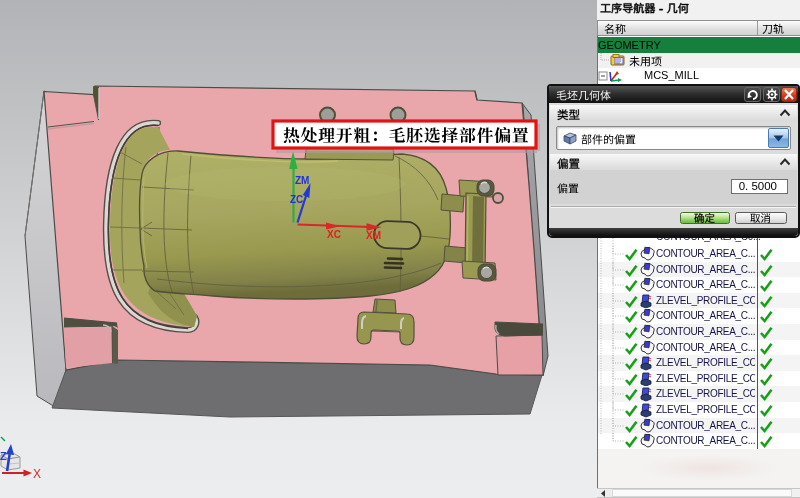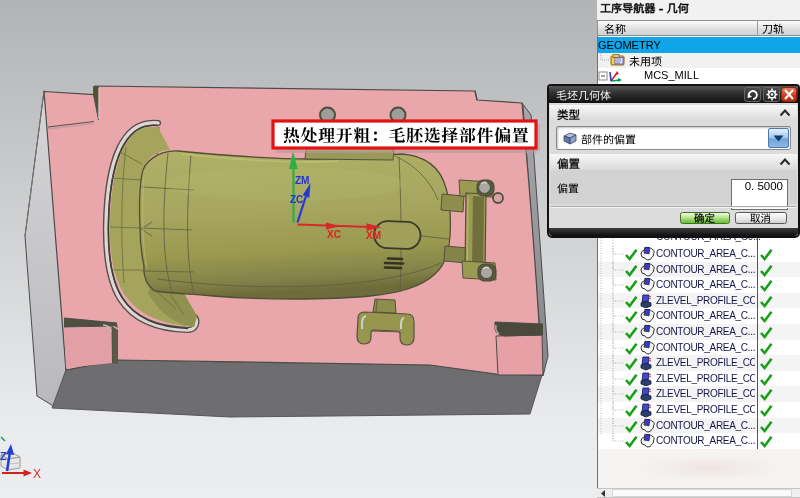--- a/index.html
+++ b/index.html
@@ -151,21 +151,21 @@
     </svg>
 <div style="position:absolute;left:597px;top:20px;width:203px;height:16px;background:linear-gradient(#fdfdfd,#dedede 60%,#d2d2d2);border:1px solid #8f8f8f;border-right:none;box-sizing:border-box"></div>
 <svg style="position:absolute;left:604px;top:22px" width="30" height="14">
       <path d="M2.9 5.2C3.5 5.6 4.1 6.1 4.6 6.5C3.3 7.2 1.9 7.7 0.5 8C0.7 8.2 0.9 8.5 0.9 8.8C1.6 8.6 2.2 8.4 2.8 8.2L2.8 11.9L3.6 11.9L3.6 11.3L8.5 11.3L8.5 11.9L9.3 11.9L9.3 7.3L5 7.3C6.8 6.3 8.4 4.9 9.3 3.2L8.7 2.8L8.6 2.9L4.7 2.9C5 2.6 5.2 2.2 5.4 1.9L4.5 1.7C3.8 2.8 2.6 4 0.8 4.9C1 5 1.2 5.3 1.3 5.5C2.4 5 3.3 4.3 4 3.6L8.1 3.6C7.4 4.6 6.5 5.4 5.4 6.1C4.8 5.7 4.1 5.1 3.5 4.7ZM8.5 10.5L3.6 10.5L3.6 8L8.5 8ZM16.6 6.1C16.4 7.4 15.9 8.8 15.3 9.7C15.5 9.8 15.8 10 16 10.1C16.6 9.2 17.1 7.7 17.4 6.2ZM19.6 6.2C20.1 7.4 20.5 9 20.7 10L21.5 9.8C21.3 8.7 20.8 7.2 20.3 5.9ZM16.9 1.8C16.6 3.2 16.1 4.6 15.5 5.5L15.5 4.9L14.1 4.9L14.1 3C14.6 2.8 15.1 2.7 15.5 2.5L15 1.9C14.2 2.2 12.8 2.5 11.7 2.7C11.8 2.9 11.9 3.2 11.9 3.4C12.4 3.3 12.8 3.2 13.3 3.1L13.3 4.9L11.6 4.9L11.6 5.7L13.2 5.7C12.8 7 12 8.4 11.4 9.2C11.5 9.3 11.7 9.7 11.8 9.9C12.3 9.2 12.9 8.1 13.3 7L13.3 11.9L14.1 11.9L14.1 6.9C14.4 7.4 14.8 8 15 8.3L15.5 7.7C15.3 7.4 14.4 6.4 14.1 6.1L14.1 5.7L15.4 5.7L15.3 5.8C15.5 5.9 15.9 6.1 16 6.2C16.4 5.6 16.8 4.8 17.1 4L18.2 4L18.2 10.9C18.2 11 18.1 11.1 18 11.1C17.9 11.1 17.4 11.1 16.9 11.1C17 11.3 17.1 11.6 17.1 11.8C17.8 11.8 18.3 11.8 18.6 11.7C18.9 11.6 19 11.3 19 10.9L19 4L20.5 4C20.3 4.4 20.1 4.8 19.9 5.2L20.6 5.4C20.9 4.8 21.3 4 21.5 3.3L21 3.2L20.9 3.2L17.3 3.2C17.4 2.8 17.6 2.4 17.6 1.9Z" fill="#000"></path>
     </svg>
 <svg style="position:absolute;left:762px;top:22px" width="30" height="14">
       <path d="M0.9 2.9L0.9 3.8L4.3 3.8C4.2 6.4 3.8 9.7 0.5 11.2C0.7 11.4 1 11.7 1.1 11.9C4.6 10.2 5.1 6.7 5.2 3.8L9.1 3.8C8.9 8.5 8.7 10.3 8.4 10.7C8.2 10.9 8.1 10.9 7.9 10.9C7.6 10.9 6.8 10.9 6 10.8C6.2 11.1 6.3 11.5 6.3 11.7C7 11.8 7.8 11.8 8.2 11.8C8.6 11.7 8.9 11.6 9.2 11.3C9.6 10.7 9.8 8.8 10 3.4C10 3.3 10 2.9 10 2.9ZM11.9 7.4C12 7.3 12.3 7.2 12.7 7.2L13.9 7.2L13.9 8.7L11.4 9.2L11.6 10L13.9 9.5L13.9 11.8L14.7 11.8L14.7 9.4L16.1 9.1L16.1 8.3L14.7 8.6L14.7 7.2L16 7.2L16 6.5L14.7 6.5L14.7 4.8L13.9 4.8L13.9 6.5L12.7 6.5C13 5.7 13.4 4.8 13.7 3.9L16 3.9L16 3.1L13.9 3.1C14 2.7 14.1 2.3 14.2 1.9L13.4 1.7C13.3 2.2 13.2 2.6 13.1 3.1L11.5 3.1L11.5 3.9L12.8 3.9C12.6 4.7 12.3 5.4 12.2 5.7C12 6.2 11.8 6.5 11.6 6.6C11.7 6.8 11.8 7.2 11.9 7.4ZM16.2 4.1L16.2 4.9L17.5 4.9C17.4 6.8 17.2 9.4 15.7 11.4C15.9 11.5 16.1 11.8 16.3 11.9C17.9 9.7 18.2 7 18.2 4.9L19.4 4.9L19.4 10.6C19.4 11.4 19.7 11.6 20.3 11.6L20.7 11.6C21.4 11.6 21.5 11.2 21.6 9.7C21.4 9.7 21.1 9.5 20.9 9.4C20.9 10.6 20.9 10.9 20.7 10.9L20.4 10.9C20.3 10.9 20.2 10.9 20.2 10.6L20.2 4.1L18.2 4.1L18.2 1.8L17.5 1.8L17.5 4.1Z" fill="#000"></path>
     </svg>
 <div style="position:absolute;left:757px;top:21px;width:1px;height:15px;background:#9a9a9a"></div>
 <div style="position:absolute;left:597px;top:36px;width:203px;height:452px;background:#fff;border-left:1px solid #707070;box-sizing:border-box"></div>
-<div style="position:absolute;left:598px;top:37px;width:202px;height:20px;background:#0ea5e9;font:11px 'Liberation Sans';color:#000;line-height:16px">GEOMETRY</div>
+<div style="position:absolute;left:598px;top:37px;width:202px;height:20px;background:#15803d;font:11px 'Liberation Sans';color:#000;line-height:16px">GEOMETRY</div>
 <div style="position:absolute;left:598px;top:53px;width:202px;height:15px;background:#f1f1f1"></div>
 <svg style="position:absolute;left:598px;top:53px" width="60" height="15">
       <path d="M3,0 V7 H12" stroke="#aaa" stroke-width="1" stroke-dasharray="1,1" fill="none"></path>
       <rect x="13" y="3" width="13" height="9" rx="1" fill="#f4c84a" stroke="#8a6a1a"></rect>
       <rect x="15" y="1.5" width="6" height="3" fill="#f4c84a" stroke="#8a6a1a" stroke-width="0.8"></rect>
       <rect x="17" y="4.5" width="8" height="6.5" fill="#e8e8ff" stroke="#5555aa" stroke-width="0.8"></rect>
       <path d="M18,6 h5 M18,8 h5 M18,10 h4" stroke="#5555aa" stroke-width="0.7"></path>
     </svg>
 <svg style="position:absolute;left:629px;top:54px" width="40" height="14">
       <path d="M5 2.3L5 4.1L1.5 4.1L1.5 4.9L5 4.9L5 6.8L0.7 6.8L0.7 7.6L4.6 7.6C3.6 9 1.9 10.4 0.4 11.1C0.6 11.2 0.8 11.6 1 11.8C2.4 11 4 9.7 5 8.2L5 12.4L5.9 12.4L5.9 8.2C7 9.7 8.6 11 10 11.8C10.2 11.6 10.4 11.2 10.6 11.1C9.1 10.4 7.4 9 6.4 7.6L10.4 7.6L10.4 6.8L5.9 6.8L5.9 4.9L9.6 4.9L9.6 4.1L5.9 4.1L5.9 2.3ZM12.7 3L12.7 7C12.7 8.6 12.6 10.5 11.4 11.9C11.5 12 11.9 12.3 12 12.4C12.8 11.5 13.2 10.2 13.4 9L16.1 9L16.1 12.3L17 12.3L17 9L19.9 9L19.9 11.3C19.9 11.5 19.9 11.5 19.6 11.5C19.4 11.5 18.7 11.6 17.9 11.5C18 11.7 18.2 12.1 18.2 12.3C19.2 12.3 19.9 12.3 20.3 12.2C20.6 12.1 20.8 11.8 20.8 11.3L20.8 3ZM13.5 3.8L16.1 3.8L16.1 5.6L13.5 5.6ZM19.9 3.8L19.9 5.6L17 5.6L17 3.8ZM13.5 6.4L16.1 6.4L16.1 8.2L13.5 8.2C13.5 7.8 13.5 7.4 13.5 7ZM19.9 6.4L19.9 8.2L17 8.2L17 6.4ZM28.8 6L28.8 8.3C28.8 9.5 28.5 10.9 25.5 11.7C25.7 11.9 25.9 12.2 26 12.3C29.1 11.4 29.6 9.8 29.6 8.3L29.6 6ZM29.6 10.5C30.4 11 31.5 11.8 32 12.4L32.6 11.8C32 11.3 30.9 10.5 30.1 10ZM22.3 9.5L22.5 10.3C23.5 10 24.9 9.5 26.2 9.1L26.1 8.4L24.7 8.8L24.7 4.4L26 4.4L26 3.6L22.5 3.6L22.5 4.4L23.9 4.4L23.9 9ZM26.6 4.6L26.6 9.8L27.4 9.8L27.4 5.4L31 5.4L31 9.8L31.8 9.8L31.8 4.6L29.2 4.6C29.4 4.3 29.5 3.9 29.7 3.5L32.5 3.5L32.5 2.7L26.2 2.7L26.2 3.5L28.7 3.5C28.6 3.9 28.5 4.3 28.4 4.6Z" fill="#000"></path>
@@ -481,21 +481,21 @@
 <svg style="position:absolute;left:557px;top:156px" width="30" height="15">
       <path d="M4.1 3.6L4.1 6C4.1 7.7 4 10.4 3.2 12.3C3.4 12.4 3.8 12.7 3.9 12.8C4.7 10.9 4.9 8.3 4.9 6.4L10.5 6.4L10.5 3.6L7.9 3.6C7.8 3.2 7.5 2.7 7.3 2.3L6.5 2.5C6.7 2.8 6.9 3.2 7 3.6ZM3.2 2.4C2.6 4.1 1.5 5.9 0.3 7C0.5 7.2 0.7 7.6 0.8 7.8C1.2 7.4 1.6 6.9 2 6.4L2 12.9L2.8 12.9L2.8 5.1C3.3 4.3 3.7 3.5 4 2.6ZM4.9 4.3L9.7 4.3L9.7 5.7L4.9 5.7ZM10 7.8L10 9.6L8.9 9.6L8.9 7.8ZM5.1 7.2L5.1 12.9L5.8 12.9L5.8 10.3L6.7 10.3L6.7 12.6L7.3 12.6L7.3 10.3L8.3 10.3L8.3 12.5L8.9 12.5L8.9 10.3L10 10.3L10 12C10 12.1 10 12.2 9.9 12.2C9.8 12.2 9.5 12.2 9.1 12.2C9.2 12.4 9.3 12.7 9.3 12.8C9.9 12.8 10.2 12.8 10.4 12.7C10.6 12.6 10.7 12.4 10.7 12L10.7 7.2ZM5.8 9.6L5.8 7.8L6.7 7.8L6.7 9.6ZM7.3 7.8L8.3 7.8L8.3 9.6L7.3 9.6ZM19 3.4L20.9 3.4L20.9 4.4L19 4.4ZM16.3 3.4L18.2 3.4L18.2 4.4L16.3 4.4ZM13.7 3.4L15.5 3.4L15.5 4.4L13.7 4.4ZM13.7 7.1L13.7 11.9L12.2 11.9L12.2 12.6L22.4 12.6L22.4 11.9L20.8 11.9L20.8 7.1L17.2 7.1L17.4 6.4L22.1 6.4L22.1 5.7L17.5 5.7L17.6 5.1L21.8 5.1L21.8 2.8L12.8 2.8L12.8 5.1L16.7 5.1L16.6 5.7L12.3 5.7L12.3 6.4L16.5 6.4L16.4 7.1ZM14.5 11.9L14.5 11.2L19.9 11.2L19.9 11.9ZM14.5 8.8L19.9 8.8L19.9 9.5L14.5 9.5ZM14.5 8.3L14.5 7.7L19.9 7.7L19.9 8.3ZM14.5 10L19.9 10L19.9 10.7L14.5 10.7Z" fill="#000" stroke="#000" stroke-width="0.3"></path>
     </svg>
 <svg style="position:absolute;left:779px;top:157px" width="13" height="10">
       <path d="M1.5,7.5 L6,2.5 L10.5,7.5" stroke="#2a2a2a" stroke-width="2" fill="none"></path>
     </svg>
 <div style="position:absolute;left:550px;top:170px;width:247px;height:34px;background:#d2d2d2"></div>
 <svg style="position:absolute;left:557px;top:181px" width="30" height="14">
       <path d="M3.9 3.4L3.9 5.7C3.9 7.4 3.9 9.9 3.1 11.8C3.3 11.9 3.6 12.1 3.8 12.3C4.5 10.5 4.7 7.9 4.7 6.1L10.1 6.1L10.1 3.4L7.6 3.4C7.4 3.1 7.2 2.6 7 2.2L6.2 2.4C6.4 2.7 6.6 3.1 6.7 3.4ZM3.1 2.3C2.5 4 1.4 5.6 0.3 6.7C0.5 6.9 0.7 7.3 0.8 7.5C1.2 7.1 1.6 6.6 1.9 6.1L1.9 12.4L2.7 12.4L2.7 4.9C3.1 4.2 3.5 3.4 3.8 2.5ZM4.7 4.2L9.2 4.2L9.2 5.4L4.7 5.4ZM9.6 7.5L9.6 9.2L8.5 9.2L8.5 7.5ZM4.8 6.9L4.8 12.3L5.5 12.3L5.5 9.8L6.4 9.8L6.4 12L7 12L7 9.8L8 9.8L8 12L8.5 12L8.5 9.8L9.6 9.8L9.6 11.5C9.6 11.6 9.5 11.7 9.4 11.7C9.3 11.7 9.1 11.7 8.7 11.7C8.8 11.8 8.9 12.1 8.9 12.3C9.4 12.3 9.7 12.3 10 12.2C10.2 12.1 10.2 11.9 10.2 11.5L10.2 6.9ZM5.5 9.2L5.5 7.5L6.4 7.5L6.4 9.2ZM7 7.5L8 7.5L8 9.2L7 9.2ZM18.2 3.3L20 3.3L20 4.3L18.2 4.3ZM15.6 3.3L17.4 3.3L17.4 4.3L15.6 4.3ZM13.1 3.3L14.8 3.3L14.8 4.3L13.1 4.3ZM13.1 6.8L13.1 11.4L11.6 11.4L11.6 12.1L21.4 12.1L21.4 11.4L19.9 11.4L19.9 6.8L16.4 6.8L16.6 6.2L21.1 6.2L21.1 5.5L16.7 5.5L16.8 4.9L20.8 4.9L20.8 2.7L12.3 2.7L12.3 4.9L16 4.9L15.9 5.5L11.7 5.5L11.7 6.2L15.8 6.2L15.7 6.8ZM13.9 11.4L13.9 10.8L19.1 10.8L19.1 11.4ZM13.9 8.5L19.1 8.5L19.1 9.1L13.9 9.1ZM13.9 8L13.9 7.4L19.1 7.4L19.1 8ZM13.9 9.6L19.1 9.6L19.1 10.3L13.9 10.3Z" fill="#000"></path>
     </svg>
-<div style="position:absolute;left:731px;top:179px;width:57px;height:31px;background:#fff;border:1px solid #707070;box-sizing:border-box;font:11.5px 'Liberation Sans';color:#000;text-align:right;line-height:13px;padding-right:4px">0. 5000</div>
+<div style="position:absolute;left:731px;top:179px;width:57px;height:15px;background:#fff;border:1px solid #707070;box-sizing:border-box;font:11.5px 'Liberation Sans';color:#000;text-align:right;line-height:13px;padding-right:10px">0. 5000</div>
 <div style="position:absolute;left:551px;top:206px;width:245px;height:1px;background:#aaa"></div>
 <div style="position:absolute;left:551px;top:207px;width:245px;height:1px;background:#f5f5f5"></div>
 <div style="position:absolute;left:680px;top:211.5px;width:50px;height:12.5px;background:linear-gradient(#f0fae8,#b8e391 45%,#7ecb52 80%,#6bbf41);border:1.2px solid #41701f;border-radius:2.5px;box-sizing:border-box"></div>
 <svg style="position:absolute;left:694px;top:211.5px" width="24" height="13">
       <path d="M5.8 1.1C5.3 2.4 4.6 3.7 3.7 4.5C3.8 4.6 4 4.9 4.1 5.1C4.3 4.9 4.5 4.7 4.7 4.5L4.7 6.7C4.7 7.8 4.5 9.3 3.5 10.4C3.7 10.5 4 10.7 4.1 10.9C4.8 10.1 5.1 9.2 5.3 8.3L6.8 8.3L6.8 10.5L7.5 10.5L7.5 8.3L9 8.3L9 9.9C9 10 8.9 10.1 8.8 10.1C8.7 10.1 8.3 10.1 7.8 10.1C7.9 10.3 8 10.6 8 10.8C8.7 10.8 9.1 10.7 9.4 10.6C9.6 10.5 9.7 10.3 9.7 9.9L9.7 3.9L7.8 3.9C8.2 3.4 8.6 2.8 8.8 2.4L8.3 2L8.2 2.1L6.2 2.1C6.3 1.8 6.4 1.6 6.5 1.3ZM6.8 7.6L5.4 7.6C5.4 7.3 5.4 7 5.4 6.7L5.4 6.3L6.8 6.3ZM7.5 7.6L7.5 6.3L9 6.3L9 7.6ZM6.8 5.7L5.4 5.7L5.4 4.5L6.8 4.5ZM7.5 5.7L7.5 4.5L9 4.5L9 5.7ZM5.2 3.9L5.2 3.9C5.4 3.5 5.7 3.1 5.9 2.7L7.8 2.7C7.5 3.1 7.2 3.5 7 3.9ZM0.6 1.7L0.6 2.5L1.8 2.5C1.6 4.1 1.1 5.5 0.4 6.6C0.5 6.8 0.7 7.2 0.7 7.4C0.9 7.2 1.1 6.9 1.3 6.6L1.3 10.4L2 10.4L2 9.5L3.8 9.5L3.8 5L2 5C2.2 4.2 2.4 3.3 2.6 2.5L4.1 2.5L4.1 1.7ZM2 5.7L3.1 5.7L3.1 8.8L2 8.8ZM12.9 6C12.6 7.9 12.1 9.4 10.9 10.3C11.1 10.5 11.4 10.7 11.5 10.9C12.2 10.3 12.7 9.5 13.1 8.5C14.1 10.3 15.6 10.7 17.8 10.7L20.3 10.7C20.3 10.4 20.5 10.1 20.6 9.9C20.1 9.9 18.3 9.9 17.9 9.9C17.3 9.9 16.7 9.9 16.1 9.8L16.1 7.6L19.3 7.6L19.3 6.9L16.1 6.9L16.1 5.2L18.8 5.2L18.8 4.4L12.7 4.4L12.7 5.2L15.3 5.2L15.3 9.5C14.5 9.2 13.8 8.6 13.4 7.5C13.5 7.1 13.6 6.6 13.7 6.1ZM15 1.3C15.2 1.6 15.3 2 15.5 2.4L11.4 2.4L11.4 4.7L12.1 4.7L12.1 3.1L19.3 3.1L19.3 4.7L20.1 4.7L20.1 2.4L16.4 2.4C16.3 2 16 1.5 15.8 1.1Z" fill="#000" stroke="#000" stroke-width="0.2"></path>
     </svg>
 <div style="position:absolute;left:735px;top:211.5px;width:52px;height:12.5px;background:linear-gradient(#fdfdfd,#e6e6e6 60%,#cfcfcf);border:1px solid #5a5a5a;border-radius:2.5px;box-sizing:border-box"></div>
 <svg style="position:absolute;left:750px;top:211.5px" width="24" height="13">
       <path d="M8.9 3.1C8.7 4.7 8.2 6 7.7 7.2C7.1 6 6.8 4.6 6.5 3.1ZM5.3 2.4L5.3 3.1L5.8 3.1C6.1 5 6.6 6.6 7.2 7.9C6.6 8.9 5.8 9.7 5 10.2C5.2 10.4 5.4 10.7 5.5 10.8C6.3 10.3 7 9.6 7.6 8.7C8.2 9.6 8.8 10.3 9.6 10.8C9.7 10.6 10 10.3 10.2 10.1C9.3 9.6 8.6 8.9 8.1 8C8.9 6.5 9.5 4.7 9.8 2.5L9.3 2.3L9.1 2.4ZM0.4 8.6L0.6 9.4L3.7 8.8L3.7 10.8L4.5 10.8L4.5 8.7L5.4 8.5L5.4 7.9L4.5 8L4.5 2.4L5.3 2.4L5.3 1.7L0.5 1.7L0.5 2.4L1.2 2.4L1.2 8.5ZM2 2.4L3.7 2.4L3.7 3.9L2 3.9ZM2 4.5L3.7 4.5L3.7 6.1L2 6.1ZM2 6.8L3.7 6.8L3.7 8.1L2 8.4ZM19.6 1.5C19.3 2.1 18.8 2.9 18.4 3.5L19.1 3.8C19.5 3.2 20 2.5 20.3 1.8ZM14.2 1.8C14.6 2.4 15.1 3.3 15.2 3.8L15.9 3.5C15.8 2.9 15.3 2.1 14.8 1.5ZM11.4 1.8C12 2.2 12.8 2.7 13.2 3.1L13.7 2.5C13.3 2.1 12.5 1.6 11.9 1.3ZM10.9 4.6C11.6 5 12.4 5.5 12.8 5.9L13.2 5.3C12.8 4.9 12 4.4 11.4 4.1ZM11.2 10.2L11.9 10.7C12.5 9.7 13.1 8.4 13.6 7.3L13 6.8C12.5 8 11.7 9.4 11.2 10.2ZM15.3 6.7L19.1 6.7L19.1 7.9L15.3 7.9ZM15.3 6L15.3 4.9L19.1 4.9L19.1 6ZM16.8 1.2L16.8 4.2L14.5 4.2L14.5 10.8L15.3 10.8L15.3 8.5L19.1 8.5L19.1 9.8C19.1 10 19.1 10 18.9 10C18.8 10.1 18.2 10.1 17.6 10C17.7 10.2 17.8 10.6 17.9 10.8C18.6 10.8 19.2 10.8 19.5 10.7C19.8 10.5 19.9 10.3 19.9 9.9L19.9 4.2L17.6 4.2L17.6 1.2Z" fill="#000"></path>
     </svg>

